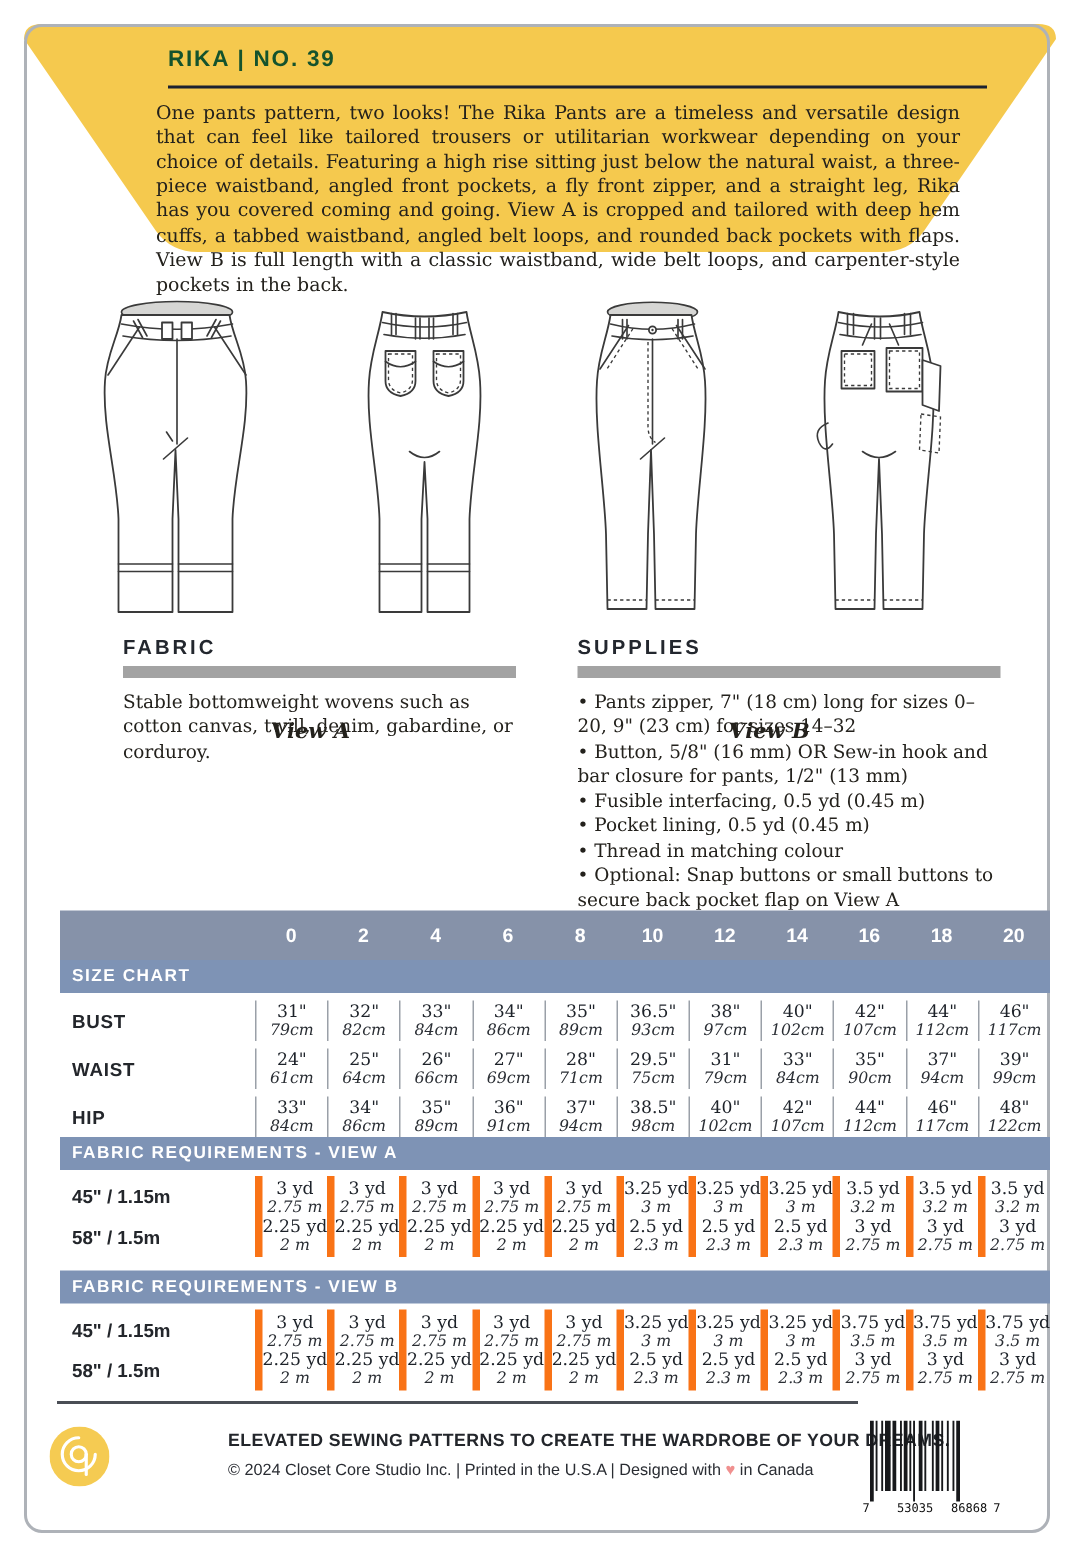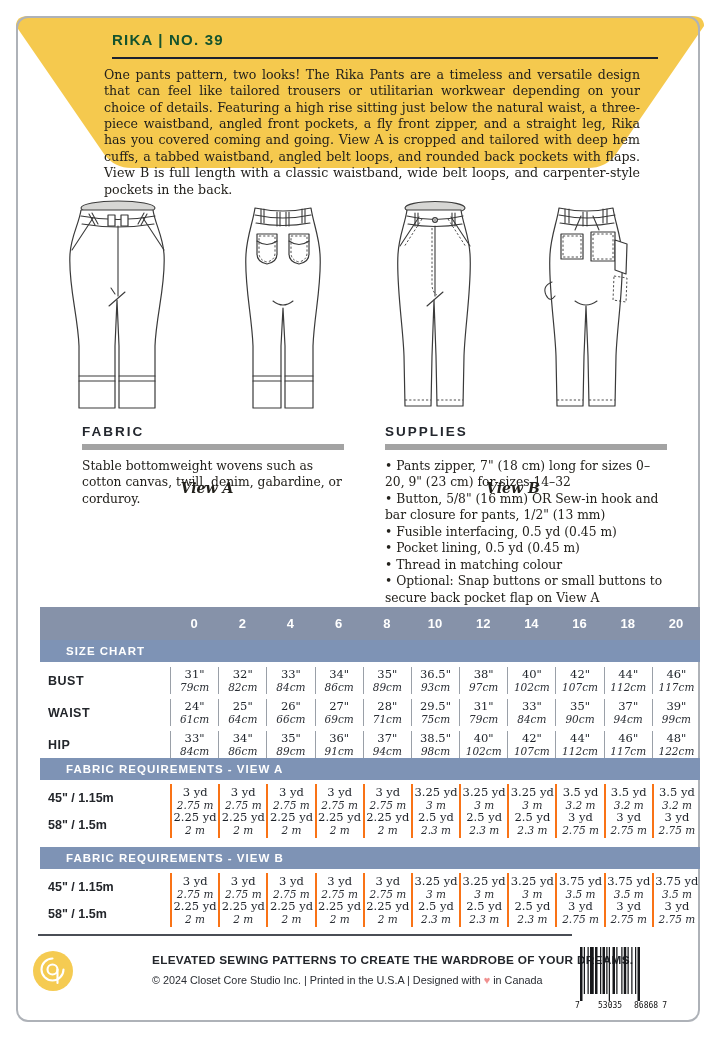--- a/index.html
+++ b/index.html
@@ -30,45 +30,45 @@
   .pants svg{overflow:visible;}
   .view-label{position:absolute;top:284px;font-family:"DejaVu Serif",serif;
               font-style:italic;font-weight:bold;font-size:14px;color:#23211c;width:70px;text-align:center;}
   .ln{fill:none;stroke:#3a3a3a;stroke-width:1.1;stroke-linejoin:round;stroke-linecap:round;}
   .lnf{fill:#ffffff;stroke:#3a3a3a;stroke-width:1.2;stroke-linejoin:round;}
   .dash{fill:none;stroke:#3a3a3a;stroke-width:0.9;stroke-dasharray:2.2 2;}
   .shade{fill:#d6d6d4;stroke:#3a3a3a;stroke-width:1.1;}
 
   
   .col-head{font-size:13.5px;font-weight:bold;letter-spacing:2px;color:#23272e;
-            border-bottom:6px solid #a3a3a3;padding-bottom:5px;}
+            border-bottom:8px solid #a3a3a3;padding-bottom:5px;}
   .fabric-col{position:absolute;left:82px;top:424px;width:262px;}
   .supplies-col{position:absolute;left:385px;top:424px;width:282px;}
   .col-body{margin-top:8px;font-family:"DejaVu Serif",serif;font-size:12.3px;line-height:1.34;color:#23211c;}
   .supply-item{margin:0;}
   .supply-item .em{}
 
   
   .tables{position:absolute;left:40px;top:607px;width:660px;}
   .grid{display:grid;grid-template-columns:130px repeat(11,1fr);}
   .sizes-band{background:#8692a9;height:33px;align-items:center;}
   .sizes-band .size-cell{color:#fff;font-weight:bold;font-size:13px;text-align:center;}
   .section-band{background:#7e93b5;height:22px;line-height:22px;color:#fff;
-                font-size:11.5px;font-weight:bold;letter-spacing:1px;padding-left:26px;box-sizing:border-box;}
+                font-size:11.5px;font-weight:bold;letter-spacing:1px;padding-left:8px;box-sizing:border-box;}
   .sc-row{margin-top:5px;}
   .row-label{font-size:12.5px;font-weight:bold;color:#23262b;padding-left:8px;
              display:flex;align-items:center;letter-spacing:0.5px;}
   .val-cell{border-left:1px solid #9aa0a8;display:flex;flex-direction:column;
             justify-content:center;align-items:center;padding:1px 0;}
   .v-in{font-family:"DejaVu Serif",serif;font-size:11.5px;color:#1d2229;line-height:13px;}
   .v-cm{font-family:"DejaVu Serif",serif;font-style:italic;font-size:10.5px;color:#2a2e34;line-height:12px;}
   .fr-block{margin-top:4px;margin-bottom:9px;}
   .fr-labels{display:flex;flex-direction:column;justify-content:space-around;padding-left:8px;}
   .fr-label{font-size:12.5px;font-weight:bold;color:#23262b;}
-  .fr-cell{border-left:2px solid #f97316;display:flex;flex-direction:column;
+  .fr-cell{border-left:5px solid #f97316;display:flex;flex-direction:column;
            justify-content:center;align-items:center;padding:2px 0;}
 
   
   .footer-rule{position:absolute;left:38px;top:934px;width:534px;height:2px;background:#4a4e55;}
   .logo{position:absolute;left:33px;top:951px;}
   .footer-text{position:absolute;left:152px;top:953px;}
   .tagline{font-size:11.8px;font-weight:bold;letter-spacing:0.3px;color:#23262b;}
   .copyright{margin-top:7px;font-size:10.8px;color:#2a2d33;}
   .copyright .heart{color:#f0908f;font-size:11px;}
   .url{margin-top:6px;font-size:14.5px;font-weight:bold;letter-spacing:0.3px;color:#1e2126;}

